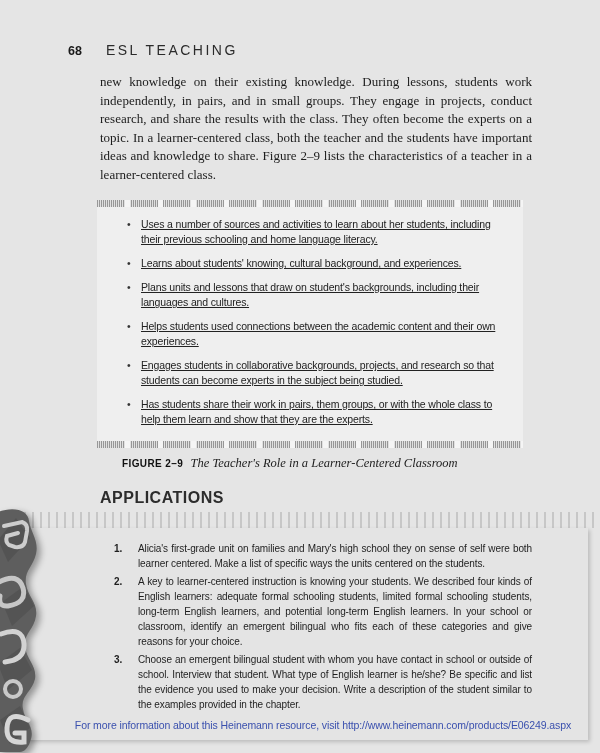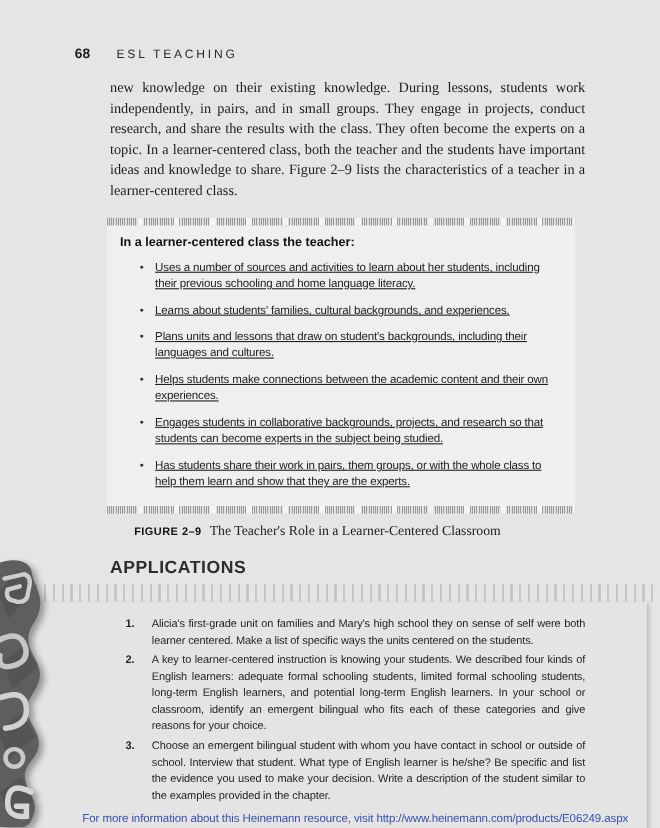--- a/index.html
+++ b/index.html
@@ -3,21 +3,21 @@
 <meta charset="utf-8">
 <style>
   html,body{margin:0;padding:0;background:#fff;}
   .page{
     position:relative;width:600px;height:753px;background:#e5e5e5;
     overflow:hidden;font-family:"Liberation Sans",sans-serif;color:#1f1f1f;
   }
   
   .running-header{margin:42px 68px 0 68px;display:flex;align-items:baseline;}
   .page-num{font-weight:bold;font-size:12.5px;color:#1a1a1a;}
-  .running-title{margin-left:24px;font-size:11px;letter-spacing:2.5px;color:#2b2b2b;}
+  .running-title{margin-left:24px;font-size:14px;letter-spacing:2.5px;color:#2b2b2b;}
   
   .body-text{
     margin:15px 68px 0 100px;width:432px;
     font-family:Liberation Serif, serif;font-size:13px;line-height:18.5px;
     text-align:justify;color:#1c1c1c;
   }
   
   .figure-box{margin:16px 0 0 97px;width:426px;background:#efefef;}
   .tickline{
     height:7px;
@@ -28,21 +28,21 @@
   .box-inner{padding:10px 14px 12px 12px;}
   .box-heading{font-weight:bold;font-size:11.5px;color:#111;margin-bottom:9px;}
   .box-list{list-style:none;margin:0;padding:0 2px 0 18px;}
   .box-list li{display:flex;margin-bottom:9px;font-size:10.5px;line-height:15px;letter-spacing:-0.15px;color:#222;}
   .box-list li:last-child{margin-bottom:2px;}
   .bullet{width:14px;flex:0 0 14px;text-align:left;color:#333;}
   .bullet-text{flex:1;text-decoration:underline;}
   
   .figure-caption{margin:8px 0 0 97px;font-size:12px;}
   .caption-label{font-family:"Liberation Sans",sans-serif;font-weight:bold;font-size:10px;letter-spacing:.4px;color:#111;padding-left:25px;}
-  .caption-title{font-family:"Liberation Serif",serif;font-size:12.5px;color:#1c1c1c;margin-left:4px;text-align:center;}
+  .caption-title{font-family:"Liberation Serif",serif;font-style:italic;font-size:12.5px;color:#1c1c1c;margin-left:4px;text-align:center;}
   
   .applications-heading{
     margin:18px 0 0 100px;font-size:16px;font-weight:bold;letter-spacing:.5px;
     color:#2c2c2c;font-family:"Liberation Sans",sans-serif;
   }
   .tick-band{
     margin-top:5px;height:16px;width:600px;
     background-image:repeating-linear-gradient(90deg,#c7c7c7 0 2px, transparent 2px 8px);
   }
   
@@ -71,37 +71,36 @@
   <div class="running-header">
     <span class="page-num">68</span>
     <span class="running-title">ESL TEACHING</span>
   </div>
 
   <p class="body-text">new knowledge on their existing knowledge. During lessons, students work independently, in pairs, and in small groups. They engage in projects, conduct research, and share the results with the class. They often become the experts on a topic. In a learner-centered class, both the teacher and the students have important ideas and knowledge to share. Figure 2–9 lists the characteristics of a teacher in a learner-centered class.</p>
 
   <div class="figure-box">
     <div class="tickline"></div>
     <div class="box-inner">
-      <div class="box-heading">In a learner-centered class the teacher:</div>
       <ul class="box-list">
         <li>
           <span class="bullet">•</span>
           <span class="bullet-text">Uses a number of sources and activities to learn about her students, including their previous schooling and home language literacy.</span>
         </li>
         <li>
           <span class="bullet">•</span>
-          <span class="bullet-text">Learns about students' families, cultural backgrounds, and experiences.</span>
+          <span class="bullet-text">Learns about students' knowing, cultural background, and experiences.</span>
         </li>
         <li>
           <span class="bullet">•</span>
           <span class="bullet-text">Plans units and lessons that draw on student's backgrounds, including their languages and cultures.</span>
         </li>
         <li>
           <span class="bullet">•</span>
-          <span class="bullet-text">Helps students make connections between the academic content and their own experiences.</span>
+          <span class="bullet-text">Helps students used connections between the academic content and their own experiences.</span>
         </li>
         <li>
           <span class="bullet">•</span>
           <span class="bullet-text">Engages students in collaborative backgrounds, projects, and research so that students can become experts in the subject being studied.</span>
         </li>
         <li>
           <span class="bullet">•</span>
           <span class="bullet-text">Has students share their work in pairs, them groups, or with the whole class to help them learn and show that they are the experts.</span>
         </li>
       </ul>

